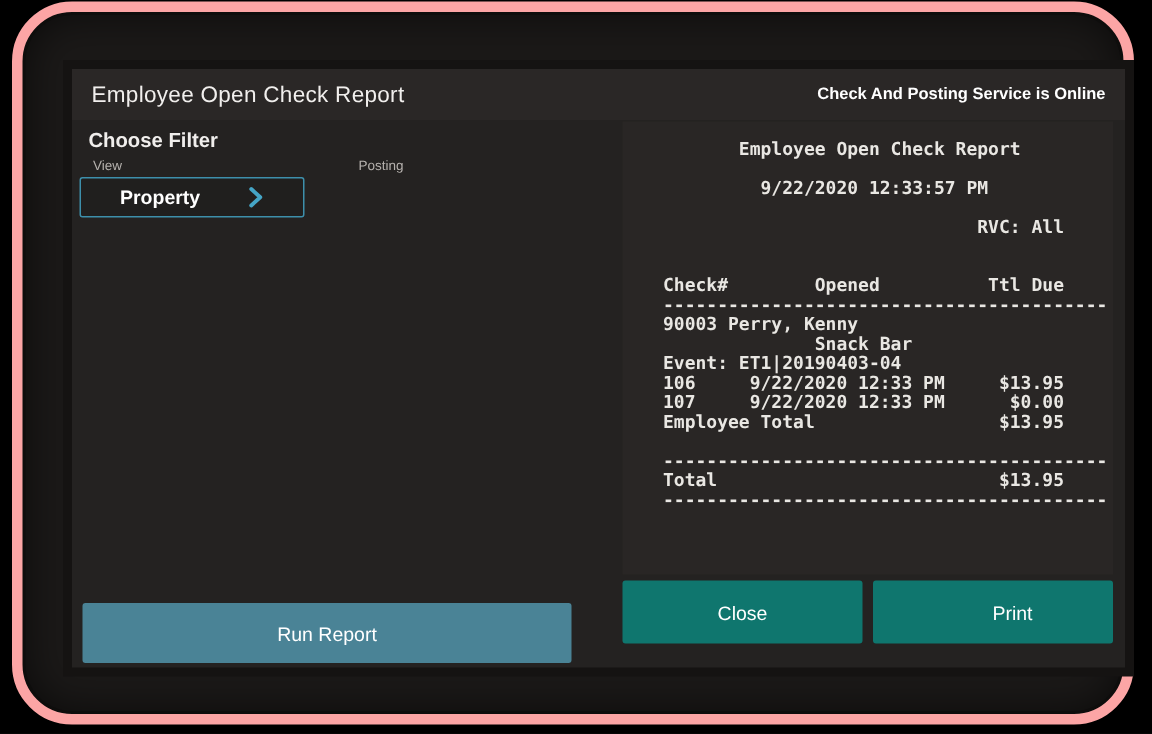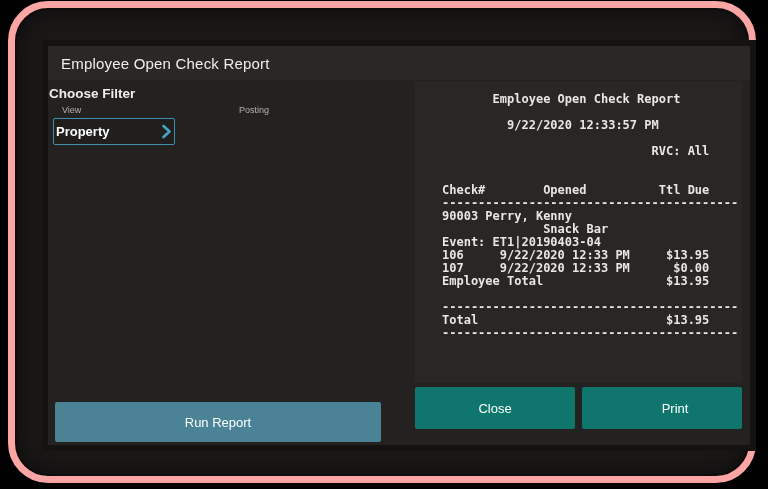--- a/index.html
+++ b/index.html
@@ -8,28 +8,28 @@
   .device{position:absolute;left:8px;top:1px;width:748px;height:482px;
           border-radius:40px;background:#1b1918;border:7px solid #fca5a5;
           box-sizing:border-box;box-shadow:inset 0 0 0 2px #0e0d0c, inset 0 0 30px rgba(0,0,0,.65);}
   .screen{position:absolute;left:33px;top:38px;width:702px;height:399px;
           background:#242221;box-shadow:0 0 0 6px #151312;overflow:hidden;}
   .screen-header{position:absolute;left:0;top:0;width:100%;height:34px;
           background:#2a2726;display:flex;align-items:center;justify-content:space-between;
           padding:0 13px;box-sizing:border-box;}
   .win-title{color:#f1efed;font-size:15px;letter-spacing:.2px;}
   .status{color:#ffffff;font-size:11px;font-weight:bold;}
-  .filter-heading{position:absolute;left:1px;top:40px;color:#f0eeec;font-size:13.5px;font-weight:600;}
+  .filter-heading{position:absolute;left:11px;top:40px;color:#f0eeec;font-size:13.5px;font-weight:600;}
   .field{position:absolute;top:59px;}
-  .field.view{left:5px;width:122px;}
+  .field.view{left:5px;width:150px;}
   .field.employee{left:182px;width:148px;}
   .field-label{color:#b5b1ad;font-size:9px;margin:0 0 3px 9px;}
   .dropdown{height:27px;border:1.5px solid #3d8fab;border-radius:2px;background:#201f1e;
           display:flex;align-items:center;justify-content:space-between;
-          padding:0 2px;box-sizing:border-box;cursor:pointer;}
+          padding:0 26px;box-sizing:border-box;cursor:pointer;}
   .dd-value{color:#ffffff;font-size:13px;font-weight:600;}
   .chevron{display:flex;align-items:center;}
   .report-panel{position:absolute;left:367px;top:35px;width:327px;height:302px;
           background:#292625;overflow:hidden;}
   .receipt{margin:0;padding:12px 0 0 27px;font-family:"DejaVu Sans Mono",monospace;
           font-size:12px;line-height:13px;font-weight:bold;color:#e9e7e3;white-space:pre;}
   .btn{position:absolute;border:none;border-radius:2px;color:#ffffff;
           font-family:"Liberation Sans",sans-serif;font-size:13px;font-weight:500;cursor:pointer;}
   .btn.run{left:7px;top:344px;width:326px;height:40px;background:#4a8396;margin-top:12px;}
   .btn.neutral{background:#0f766e;top:341px;height:42px;}
@@ -38,20 +38,21 @@
 </style>
 </head>
 <body>
 
 <div id="stage">
   <div class="device">
     <div class="screen">
 
       <div class="screen-header">
         <div class="win-title">Employee Open Check Report</div>
+        <div class="status">Check And Posting Service is Online</div>
       </div>
 
       <div class="filter-heading">Choose Filter</div>
 
       <div class="field view">
         <div class="field-label">View</div>
         <div class="dropdown">
           <span class="dd-value">Property</span>
           <span class="chevron">
             <svg width="11" height="15" viewBox="0 0 11 15">

